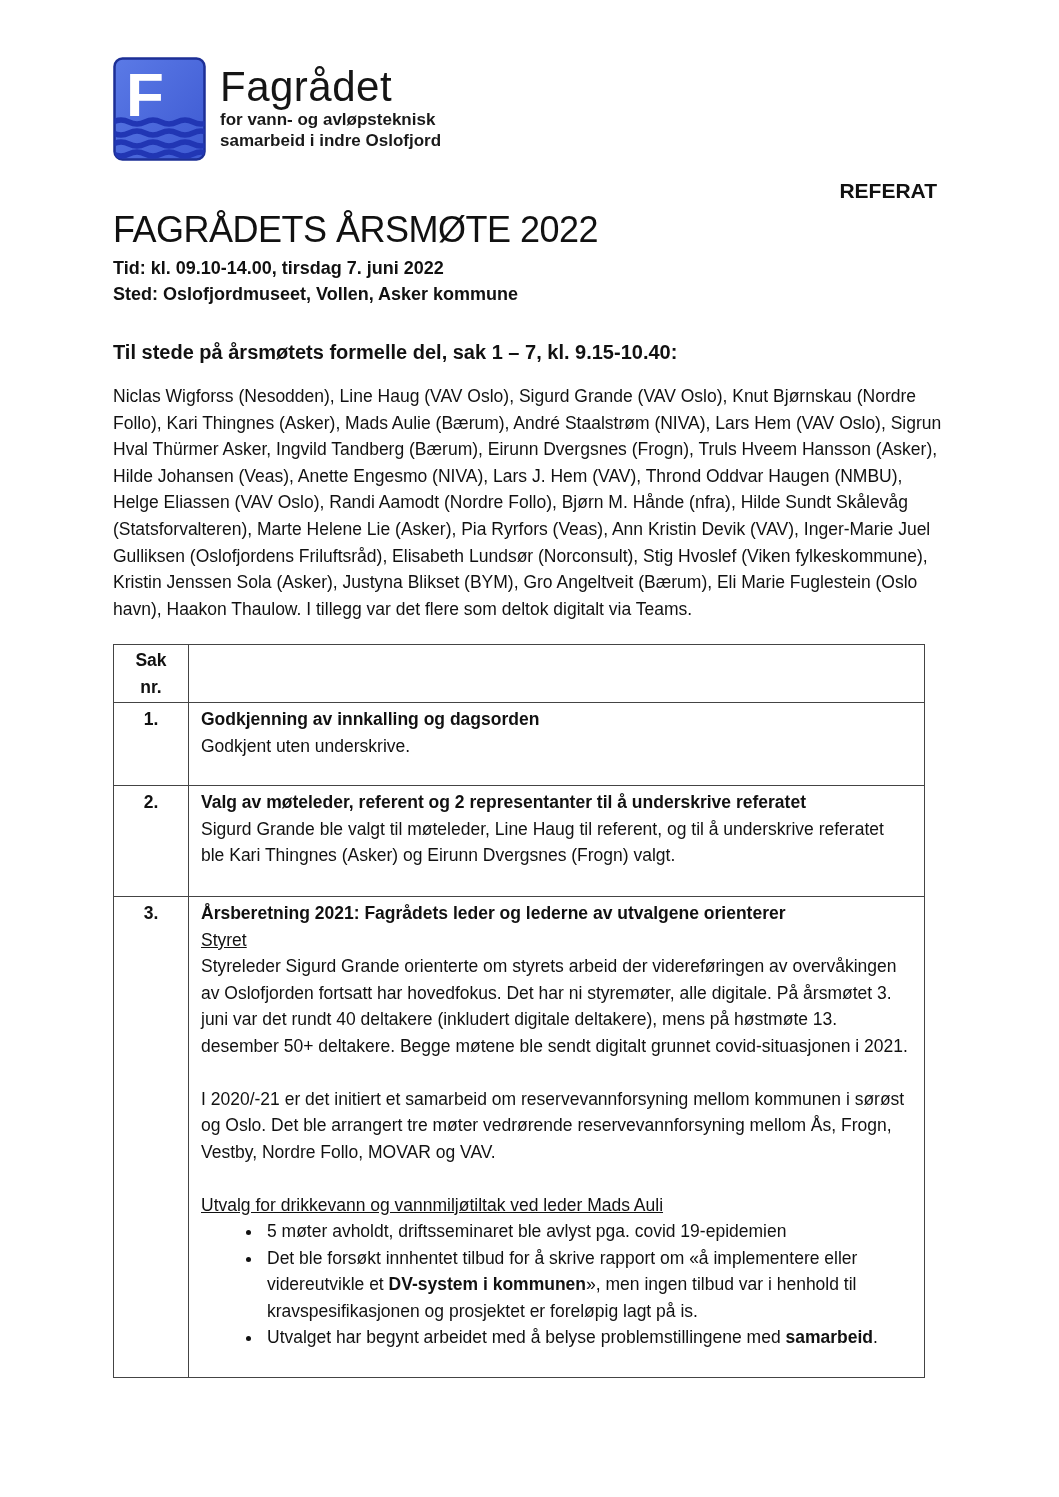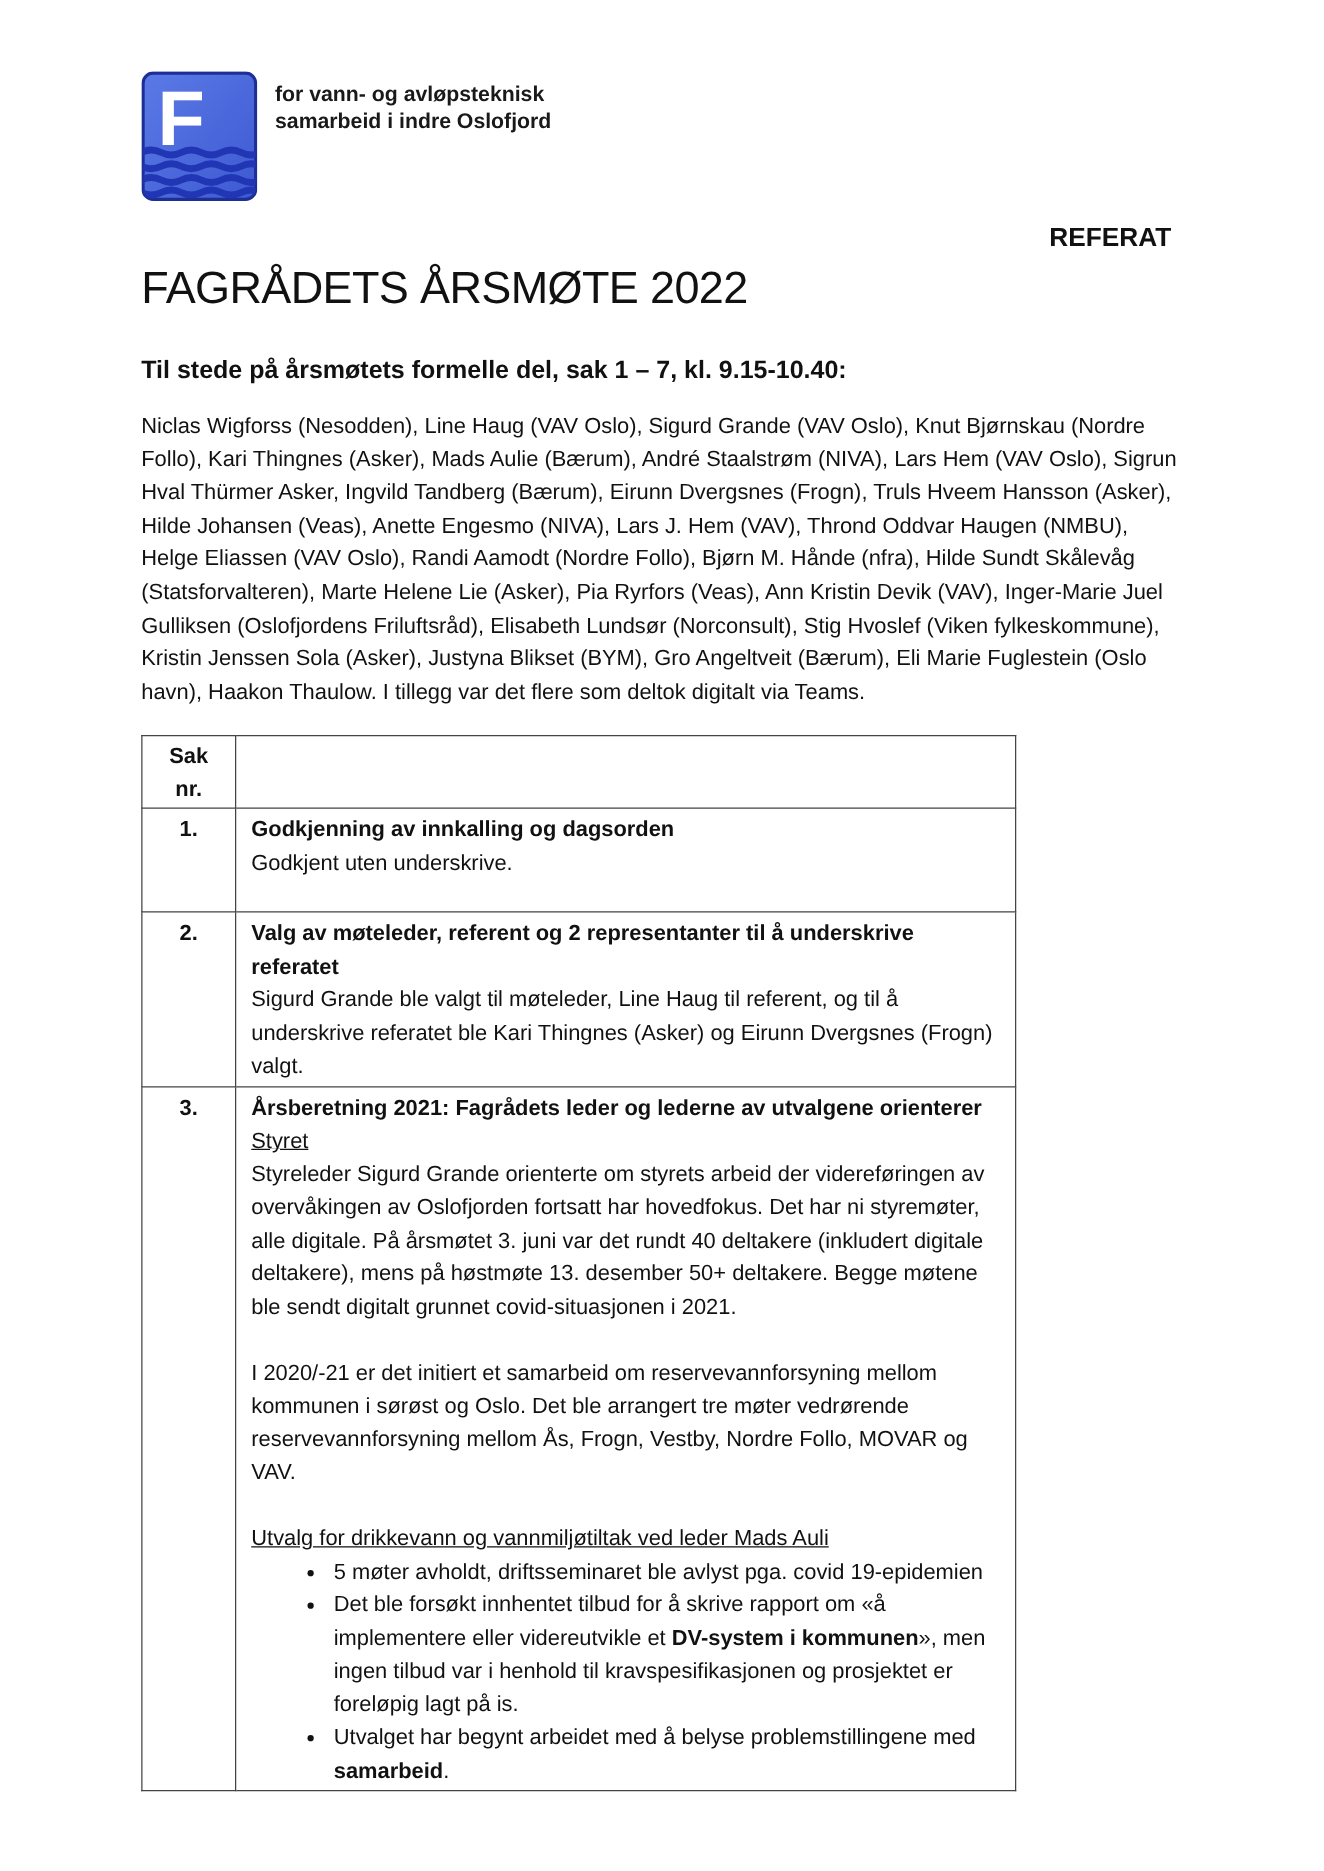--- a/index.html
+++ b/index.html
@@ -23,21 +23,21 @@
   .logo-sub { font-size: 17px; line-height: 21px; color: #191919; font-weight: bold; }
   
   .doc-type { text-align: right; padding-right: 34px; margin-top: 18px; font-weight: 700; font-size: 21px; }
   .doc-title { margin: 6px 0 0 0; font-size: 36px; line-height: 42px; font-weight: 400; letter-spacing: -0.5px; }
   .meta-line { font-weight: 700; font-size: 18px; line-height: 26px; }
   .meta-wrap { margin-top: 4px; }
   
   .att-heading { margin: 32px 0 17px 0; font-size: 20px; line-height: 27px; font-weight: 700; }
   .att-text { margin: 2px 0 0 0; font-size: 17.5px; line-height: 26.6px; max-width: 835px; }
   
-  table.agenda { border-collapse: collapse; width: 700px; margin-top: 22px; table-layout: fixed; }
+  table.agenda { border-collapse: collapse; width: 812px; margin-top: 22px; table-layout: fixed; }
   table.agenda col.c1 { width: 75px; }
   table.agenda th, table.agenda td {
     border: 1.6px solid #444444;
     vertical-align: top;
     font-size: 17.5px; line-height: 26.5px;
   }
   th.sak-h { font-weight: 700; text-align: center; padding: 2px 0; height: 50px; }
   th.sak-h span { display: block; }
   th.empty-h { background: #ffffff; }
   td.col-nr { text-align: center; font-weight: 700; padding-top: 3px; }
@@ -74,29 +74,34 @@
             <path d="M0 65 q 8 -4 16 0 t 16 0 t 16 0 t 16 0 t 16 0 t 16 0"></path>
             <path d="M0 76 q 8 4 16 0 t 16 0 t 16 0 t 16 0 t 16 0 t 16 0"></path>
             <path d="M0 87 q 8 -4 16 0 t 16 0 t 16 0 t 16 0 t 16 0 t 16 0"></path>
             <path d="M0 97 q 8 4 16 0 t 16 0 t 16 0 t 16 0 t 16 0 t 16 0"></path>
           </g>
         </g>
         <text x="13" y="59" font-family="Liberation Sans, sans-serif" font-size="62" font-weight="bold" fill="#ffffff">F</text>
       </svg>
     </div>
     <div class="logo-text">
+      <div class="logo-name">Fagrådet</div>
       <div class="logo-sub">for vann- og avløpsteknisk</div>
       <div class="logo-sub">samarbeid i indre Oslofjord</div>
     </div>
   </div>
 
   <div class="doc-type">REFERAT</div>
 
   <h1 class="doc-title">FAGRÅDETS ÅRSMØTE 2022</h1>
 
+  <div class="meta-wrap">
+    <div class="meta-line">Tid: kl. 09.10-14.00, tirsdag 7. juni 2022</div>
+    <div class="meta-line">Sted: Oslofjordmuseet, Vollen, Asker kommune</div>
+  </div>
 
   <h2 class="att-heading">Til stede på årsmøtets formelle del, sak 1 – 7, kl. 9.15-10.40:</h2>
   <p class="att-text">Niclas Wigforss (Nesodden), Line Haug (VAV Oslo), Sigurd Grande (VAV Oslo), Knut Bjørnskau (Nordre Follo), Kari Thingnes (Asker), Mads Aulie (Bærum), André Staalstrøm (NIVA), Lars Hem (VAV Oslo), Sigrun Hval Thürmer Asker, Ingvild Tandberg (Bærum), Eirunn Dvergsnes (Frogn), Truls Hveem Hansson (Asker), Hilde Johansen (Veas), Anette Engesmo (NIVA), Lars J. Hem (VAV), Thrond Oddvar Haugen (NMBU), Helge Eliassen (VAV Oslo), Randi Aamodt (Nordre Follo), Bjørn M. Hånde (nfra), Hilde Sundt Skålevåg (Statsforvalteren), Marte Helene Lie (Asker), Pia Ryrfors (Veas), Ann Kristin Devik (VAV), Inger-Marie Juel Gulliksen (Oslofjordens Friluftsråd), Elisabeth Lundsør (Norconsult), Stig Hvoslef (Viken fylkeskommune), Kristin Jenssen Sola (Asker), Justyna Blikset (BYM), Gro Angeltveit (Bærum), Eli Marie Fuglestein (Oslo havn), Haakon Thaulow. I tillegg var det flere som deltok digitalt via Teams.</p>
 
   <table class="agenda">
     <colgroup>
         <col class="c1">
         <col class="c2">
       </colgroup>
     <thead>

